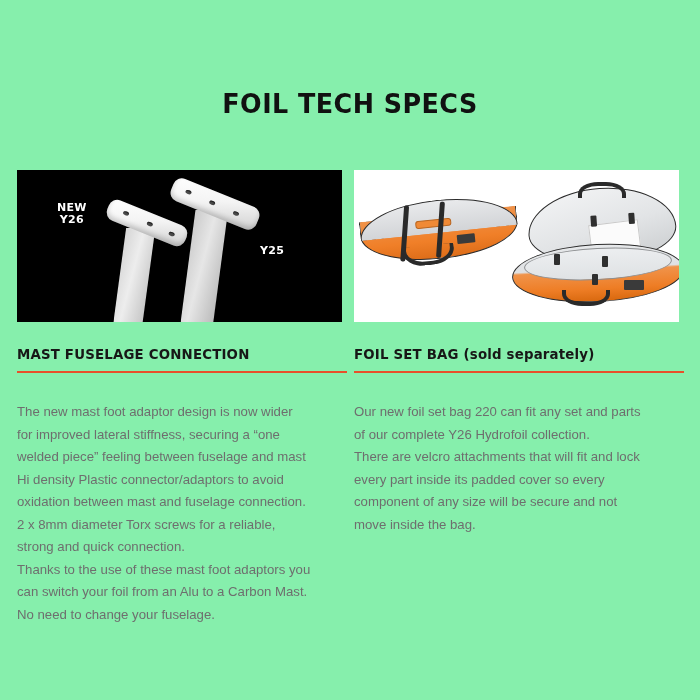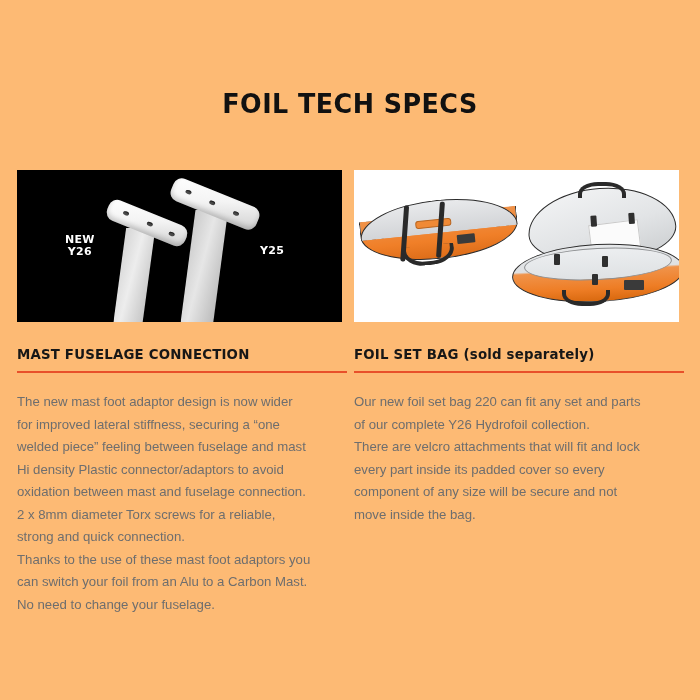--- a/index.html
+++ b/index.html
@@ -11,21 +11,21 @@
     width: 700px;
     height: 700px;
     font-family: "Liberation Sans", sans-serif;
     overflow: hidden;
     position: relative;
   }
 
   .page {
     position: absolute;
     inset: 0;
-    background: #fdba74;
+    background: #86efac;
   }
 
   
   .page-title {
     position: absolute;
     left: 0;
     top: 88px;
     width: 700px;
     text-align: center;
     font-family: "DejaVu Sans", sans-serif;
@@ -69,21 +69,21 @@
     position: absolute;
     color: #ffffff;
     font-family: "DejaVu Sans", sans-serif;
     font-weight: bold;
     font-size: 11px;
     line-height: 12px;
     letter-spacing: 0.3px;
     white-space: pre-line;
     text-align: center;
   }
-  .fig-label.new-y26 { left: 48px; top: 32px; margin-top: 32px; }
+  .fig-label.new-y26 { left: 40px; top: 32px; }
   .fig-label.y25 { left: 243px; top: 75px; }
 
   
   .blade {
     position: absolute;
     background: linear-gradient(100deg, #d8d8d8 0%, #f2f2f2 40%, #c9c9c9 100%);
   }
   .blade.b26 {
     left: 100px;
     top: 58px;
@@ -282,21 +282,21 @@
   }
   .rule {
     margin-top: 9px;
     width: 330px;
     height: 2px;
     background: #e8502a;
   }
 
   
   .body-copy {
-    margin-top: 18px;
+    margin-top: 28px;
     font-size: 13.2px;
     line-height: 22.5px;
     color: #6e6e6e;
     white-space: pre-line;
     width: 340px;
   }
 </style>
 </head>
 <body>
 

